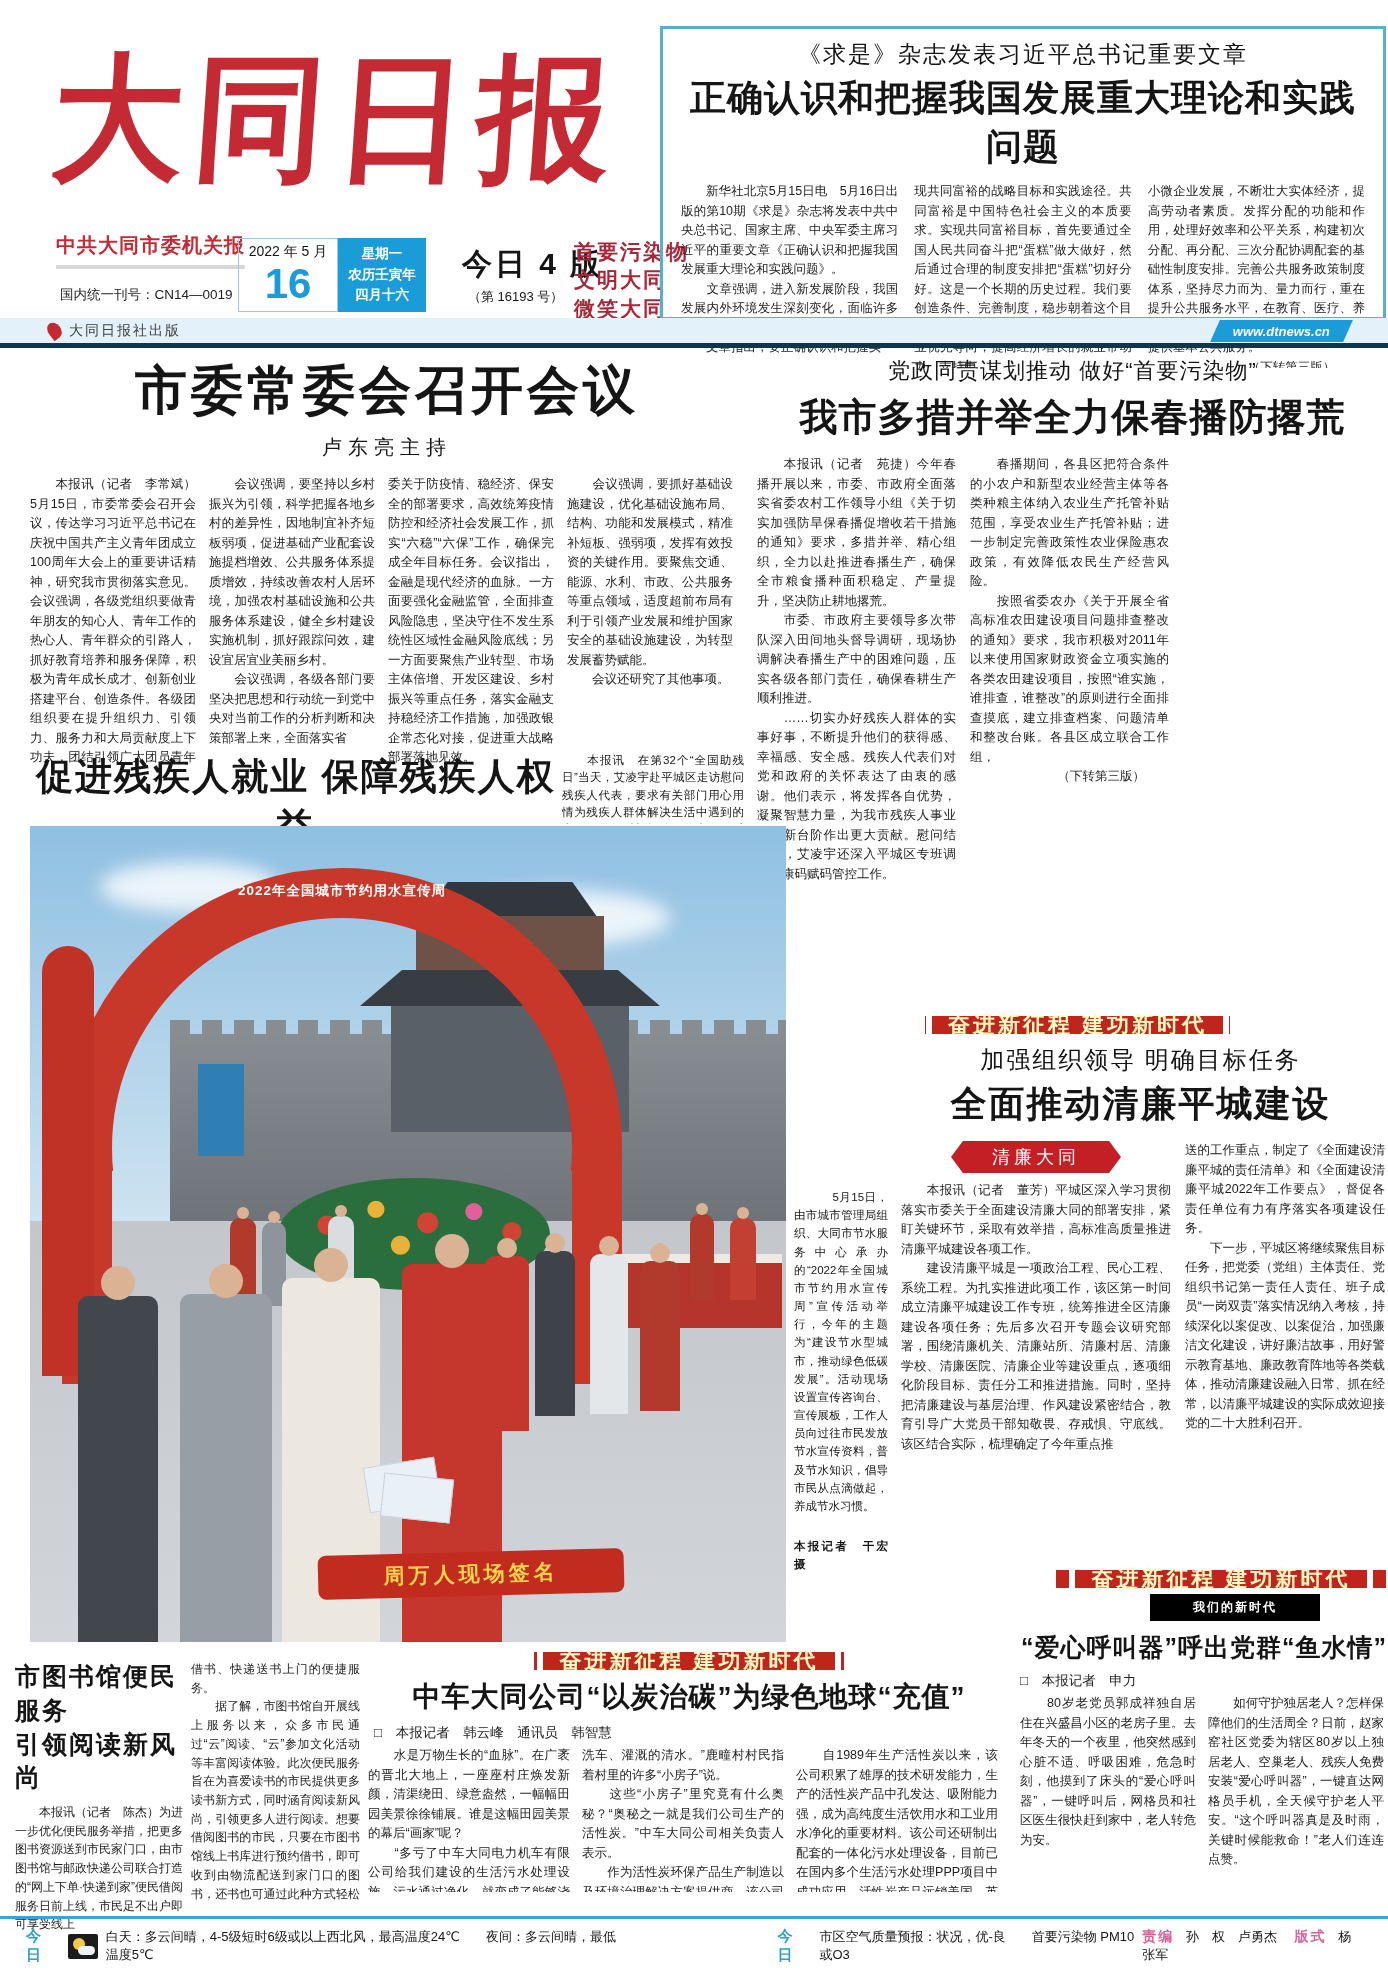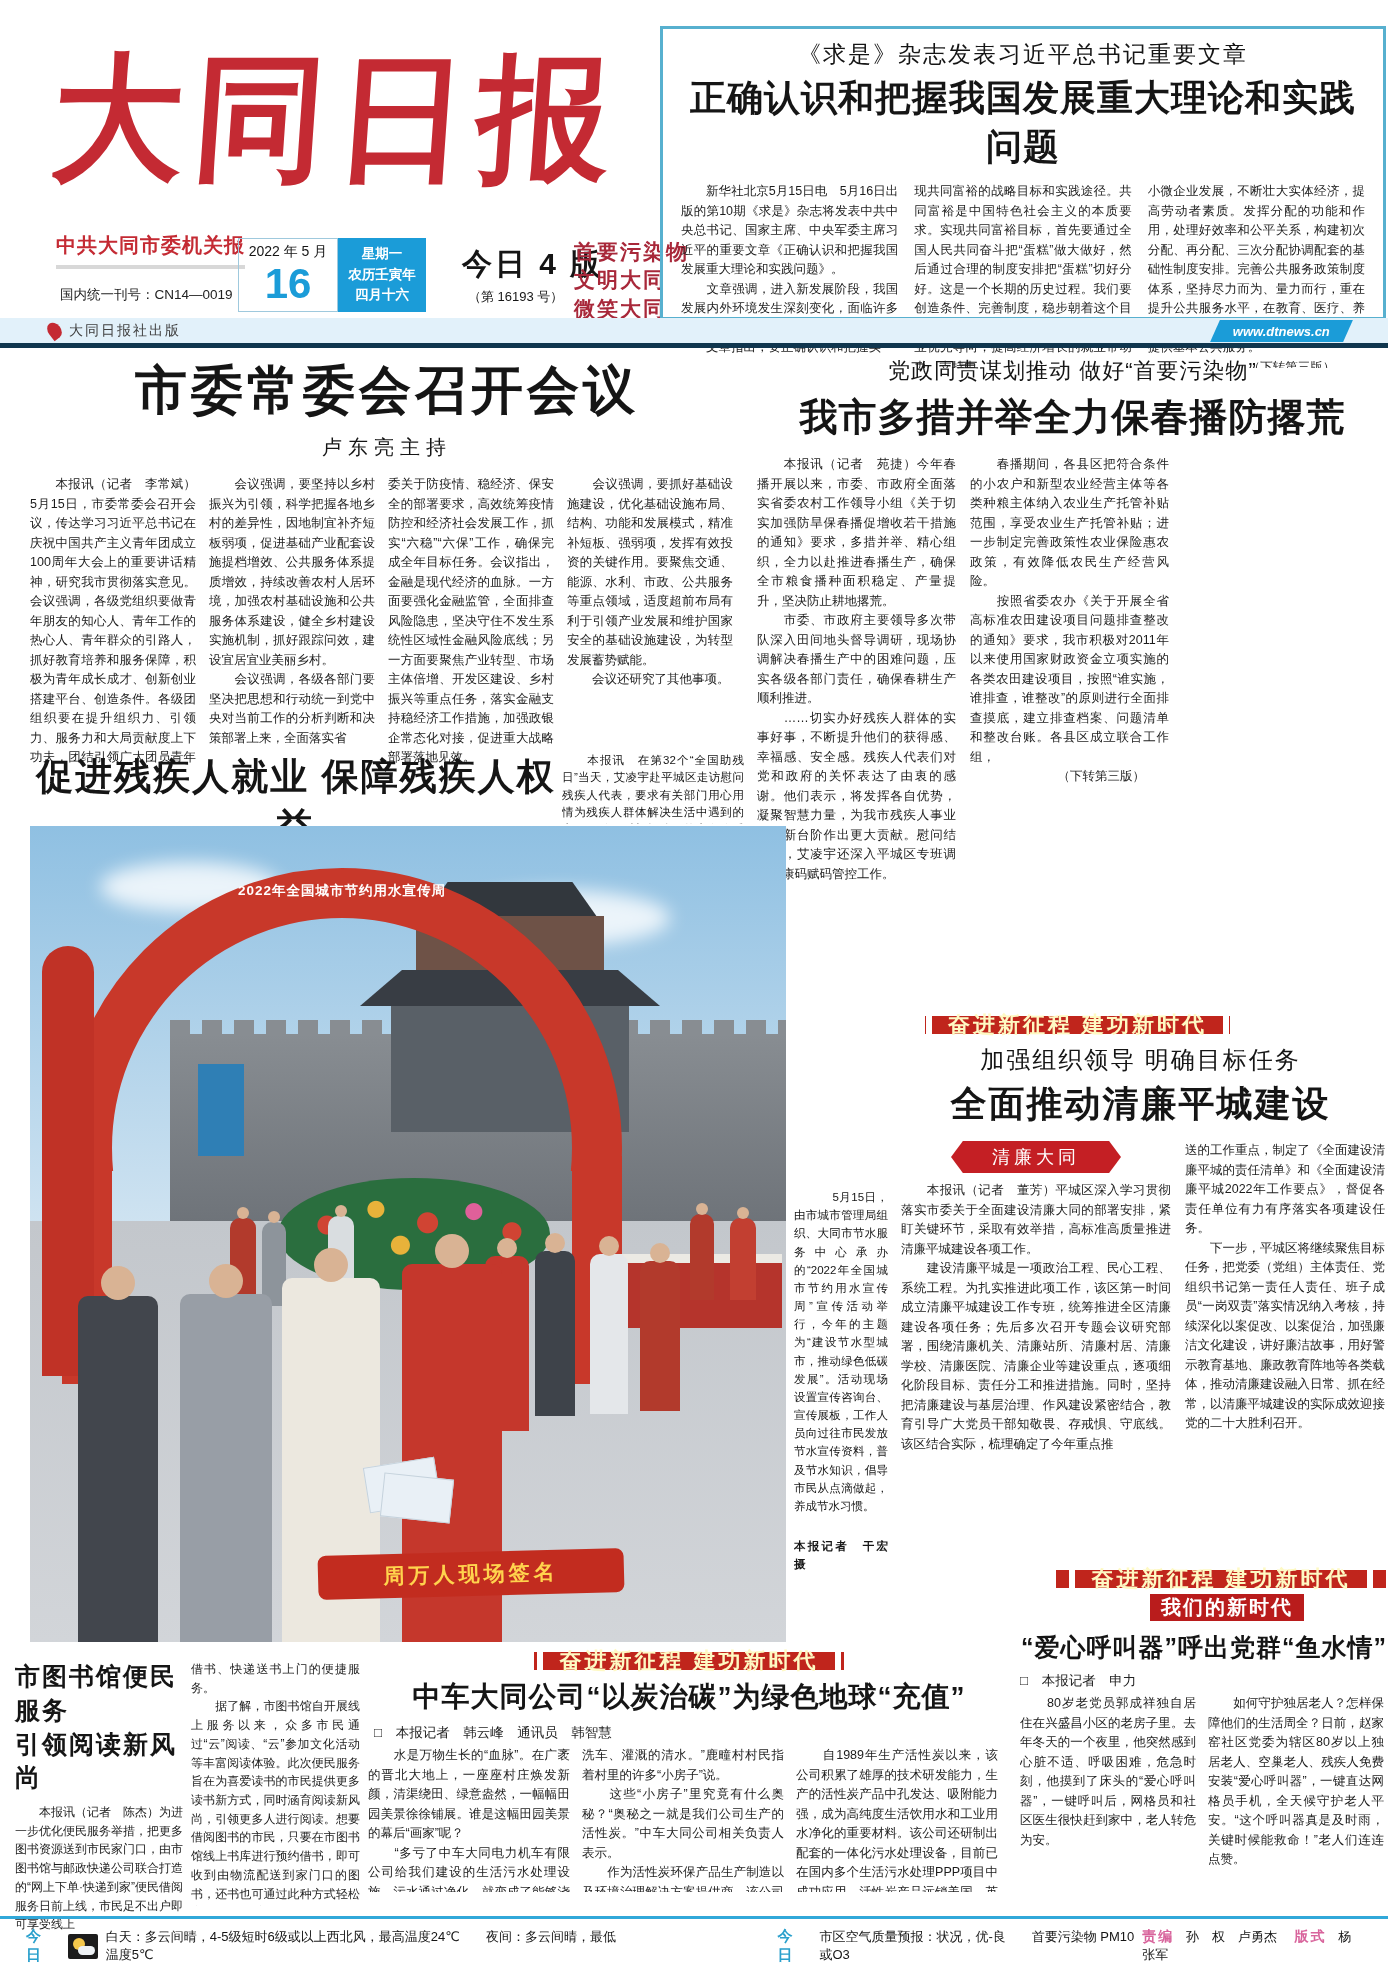--- a/index.html
+++ b/index.html
@@ -120,21 +120,21 @@
   .qinglian .head{font-size:36px;font-weight:bold;letter-spacing:2px;margin-top:4px}
   .qlrow{display:flex;padding-left:8px;margin-top:12px}
   .qlcol1{width:270px;margin-right:14px}
   .qlcol2{width:200px}
   .ribbon{width:170px;height:32px;margin:0 auto 8px;background:#c41f24;color:#fff;font-size:18px;
           letter-spacing:4px;display:flex;align-items:center;justify-content:center;
           clip-path:polygon(7% 0,93% 0,100% 50%,93% 100%,7% 100%,0 50%)}
   
   .aixin{position:absolute;left:1020px;top:1570px;width:368px;height:338px}
   .aixin .banner{width:330px;margin-left:36px}
-  .tag{width:154px;height:27px;margin:6px auto 0 130px;background:#b91c1c;color:#fff;font-size:20px;
+  .tag{width:170px;height:27px;margin:6px auto 0 130px;background:#000000;color:#fff;font-size:12px;
        font-weight:bold;letter-spacing:2px;display:flex;align-items:center;justify-content:center}
   .aixin .head{font-size:25px;font-weight:bold;letter-spacing:1px;margin-top:10px}
   .byline{font-size:13.5px;margin:8px 0 4px;color:#222}
   
   .library{position:absolute;left:15px;top:1660px;width:345px;height:248px;display:flex}
   .library .hcol{width:168px;margin-right:8px}
   .library .title{font-size:25px;font-weight:bold;letter-spacing:2px;line-height:1.35}
   .zhongche{position:absolute;left:368px;top:1652px;width:642px;height:256px}
   .zhongche .banner{width:310px;margin:0 auto}
   .zhongche .head{font-size:28px;font-weight:bold;letter-spacing:1px;margin-top:8px}

